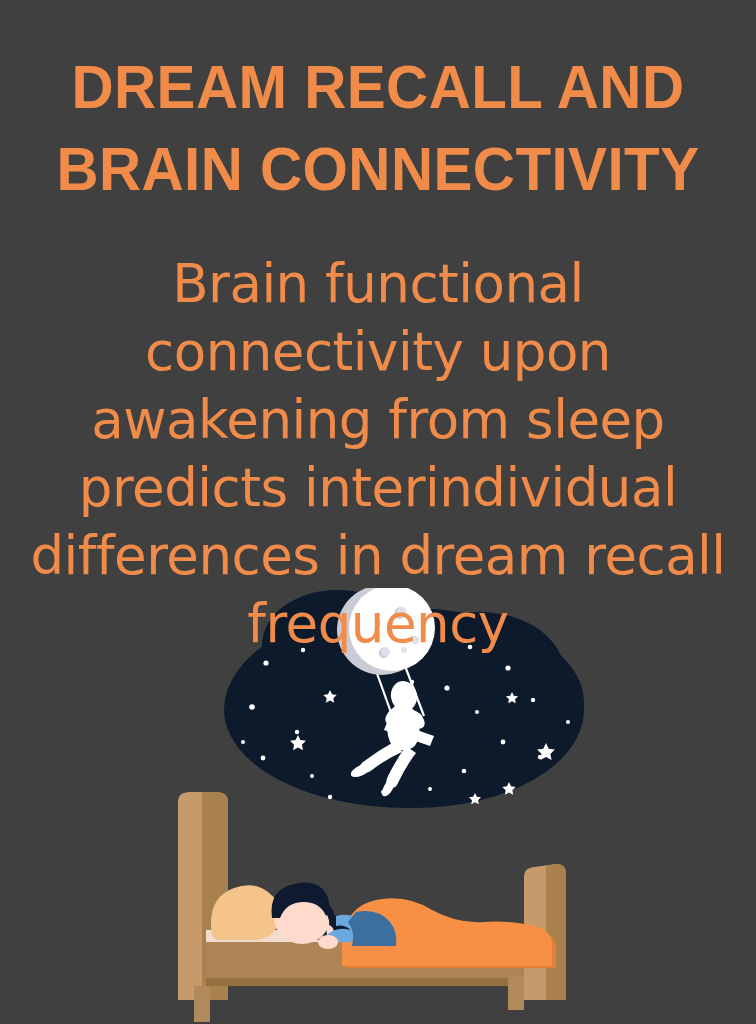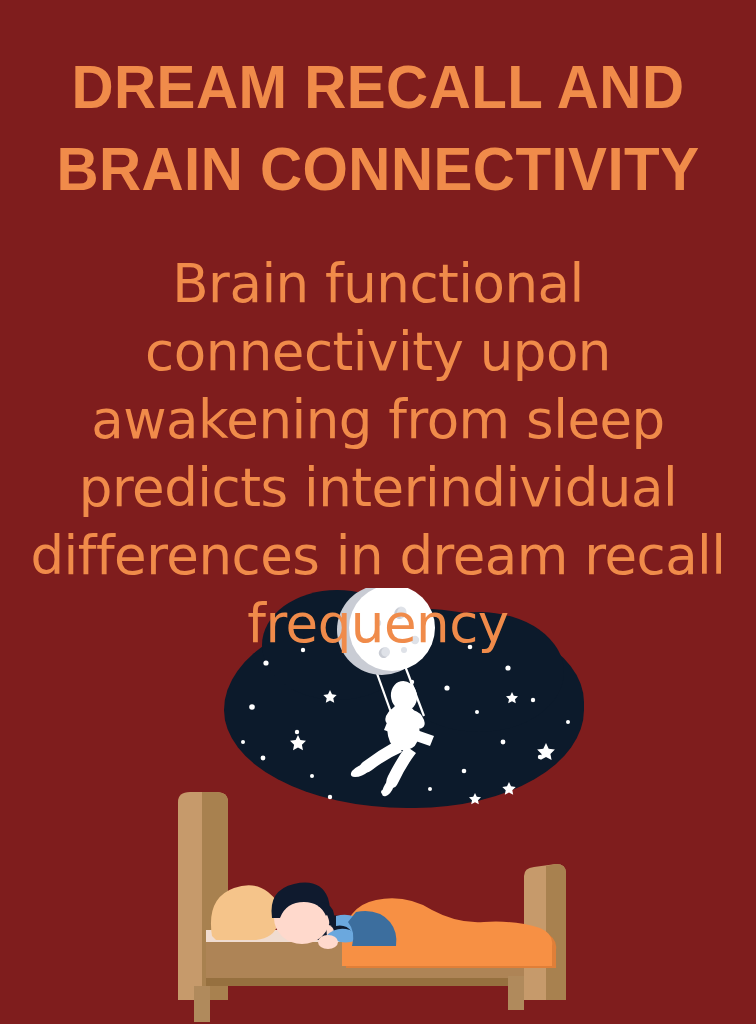--- a/index.html
+++ b/index.html
@@ -5,21 +5,21 @@
   html, body {
     margin: 0;
     padding: 0;
     background: #06121f;
   }
   #poster {
     position: relative;
     width: 756px;
     height: 1024px;
     overflow: hidden;
-    background: #7f1d1d;
+    background: #404040;
     font-family: "Liberation Sans", sans-serif;
   }
 
   
   .title-block {
     position: absolute;
     top: 46px;
     left: 0;
     width: 756px;
     text-align: center;

